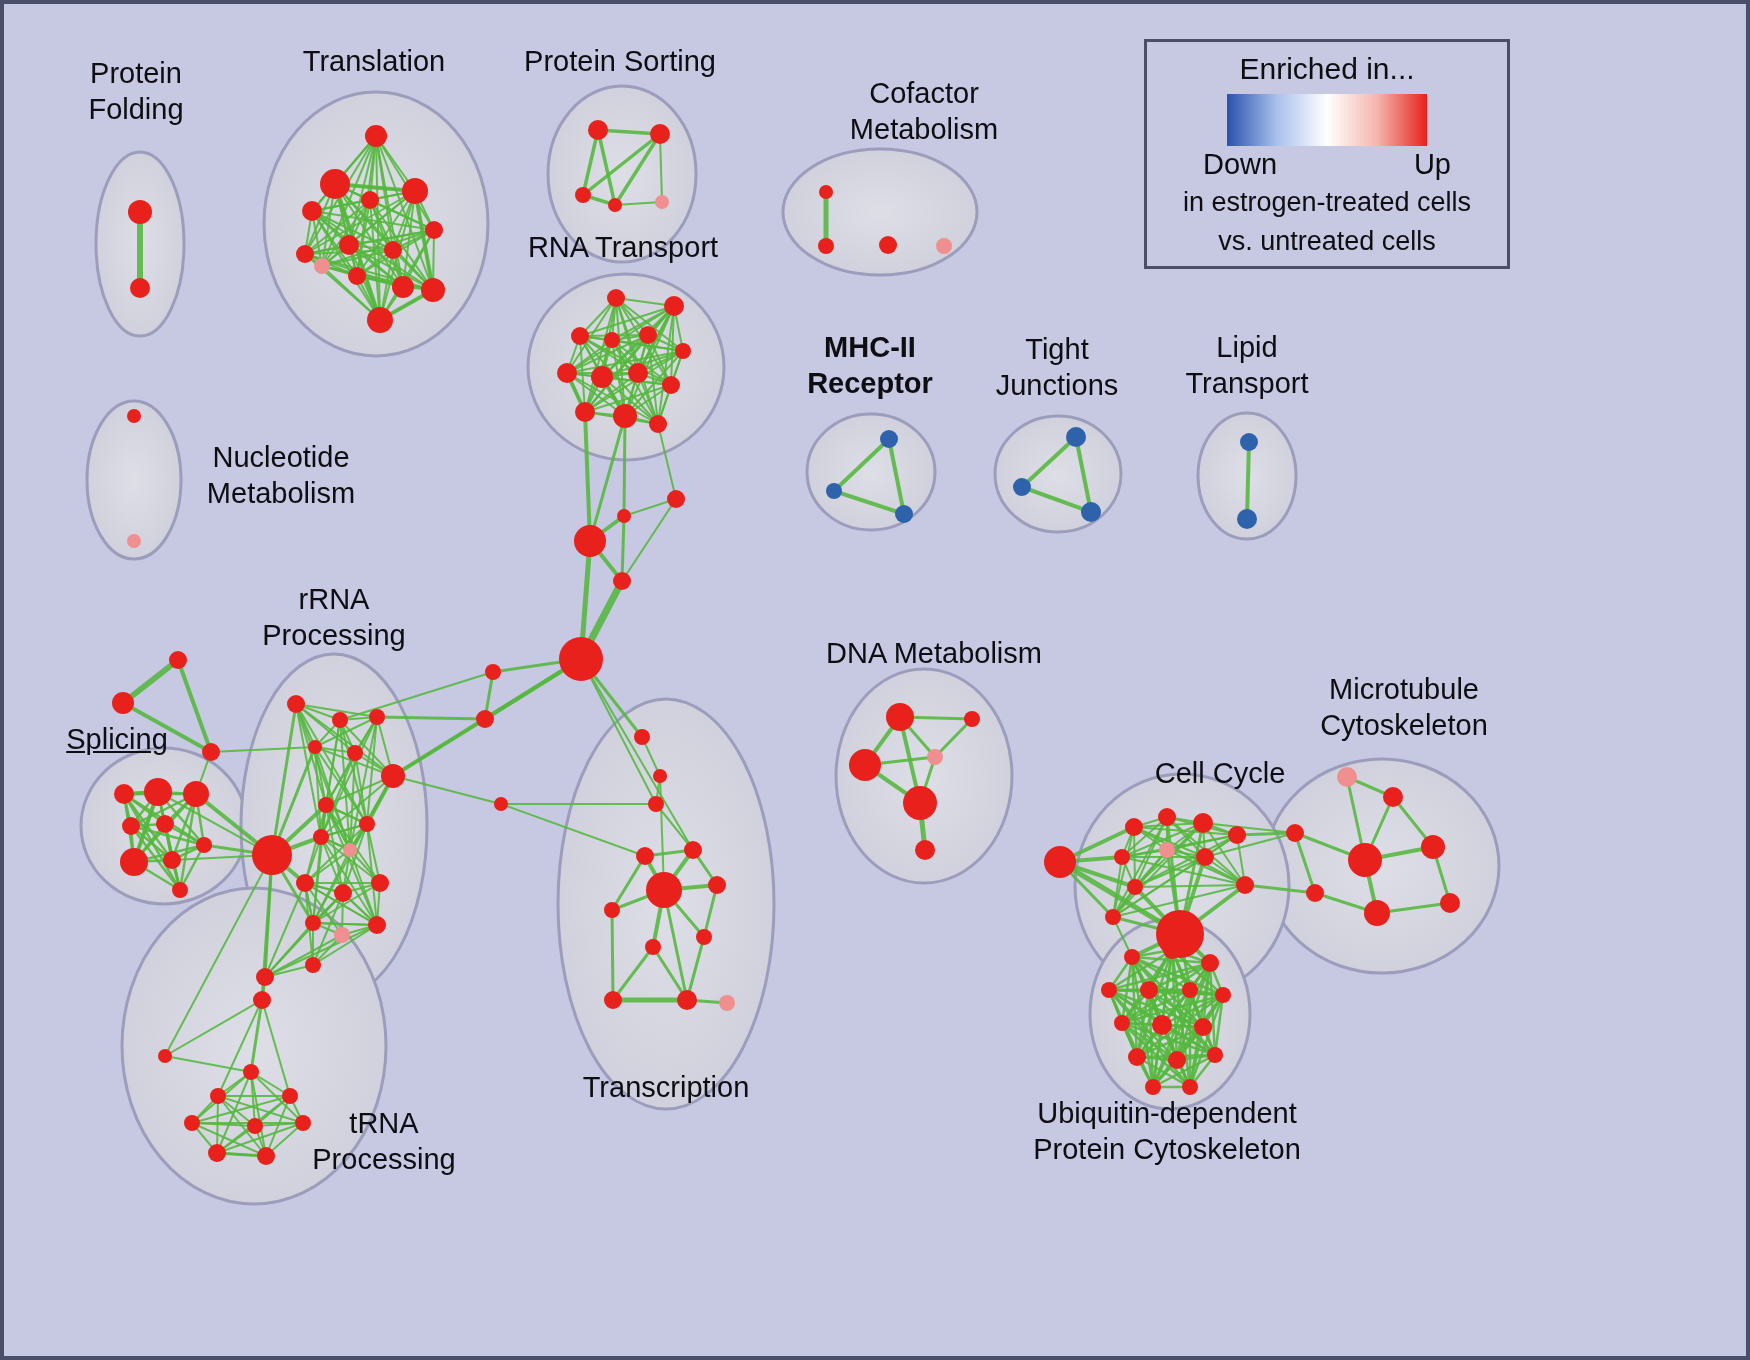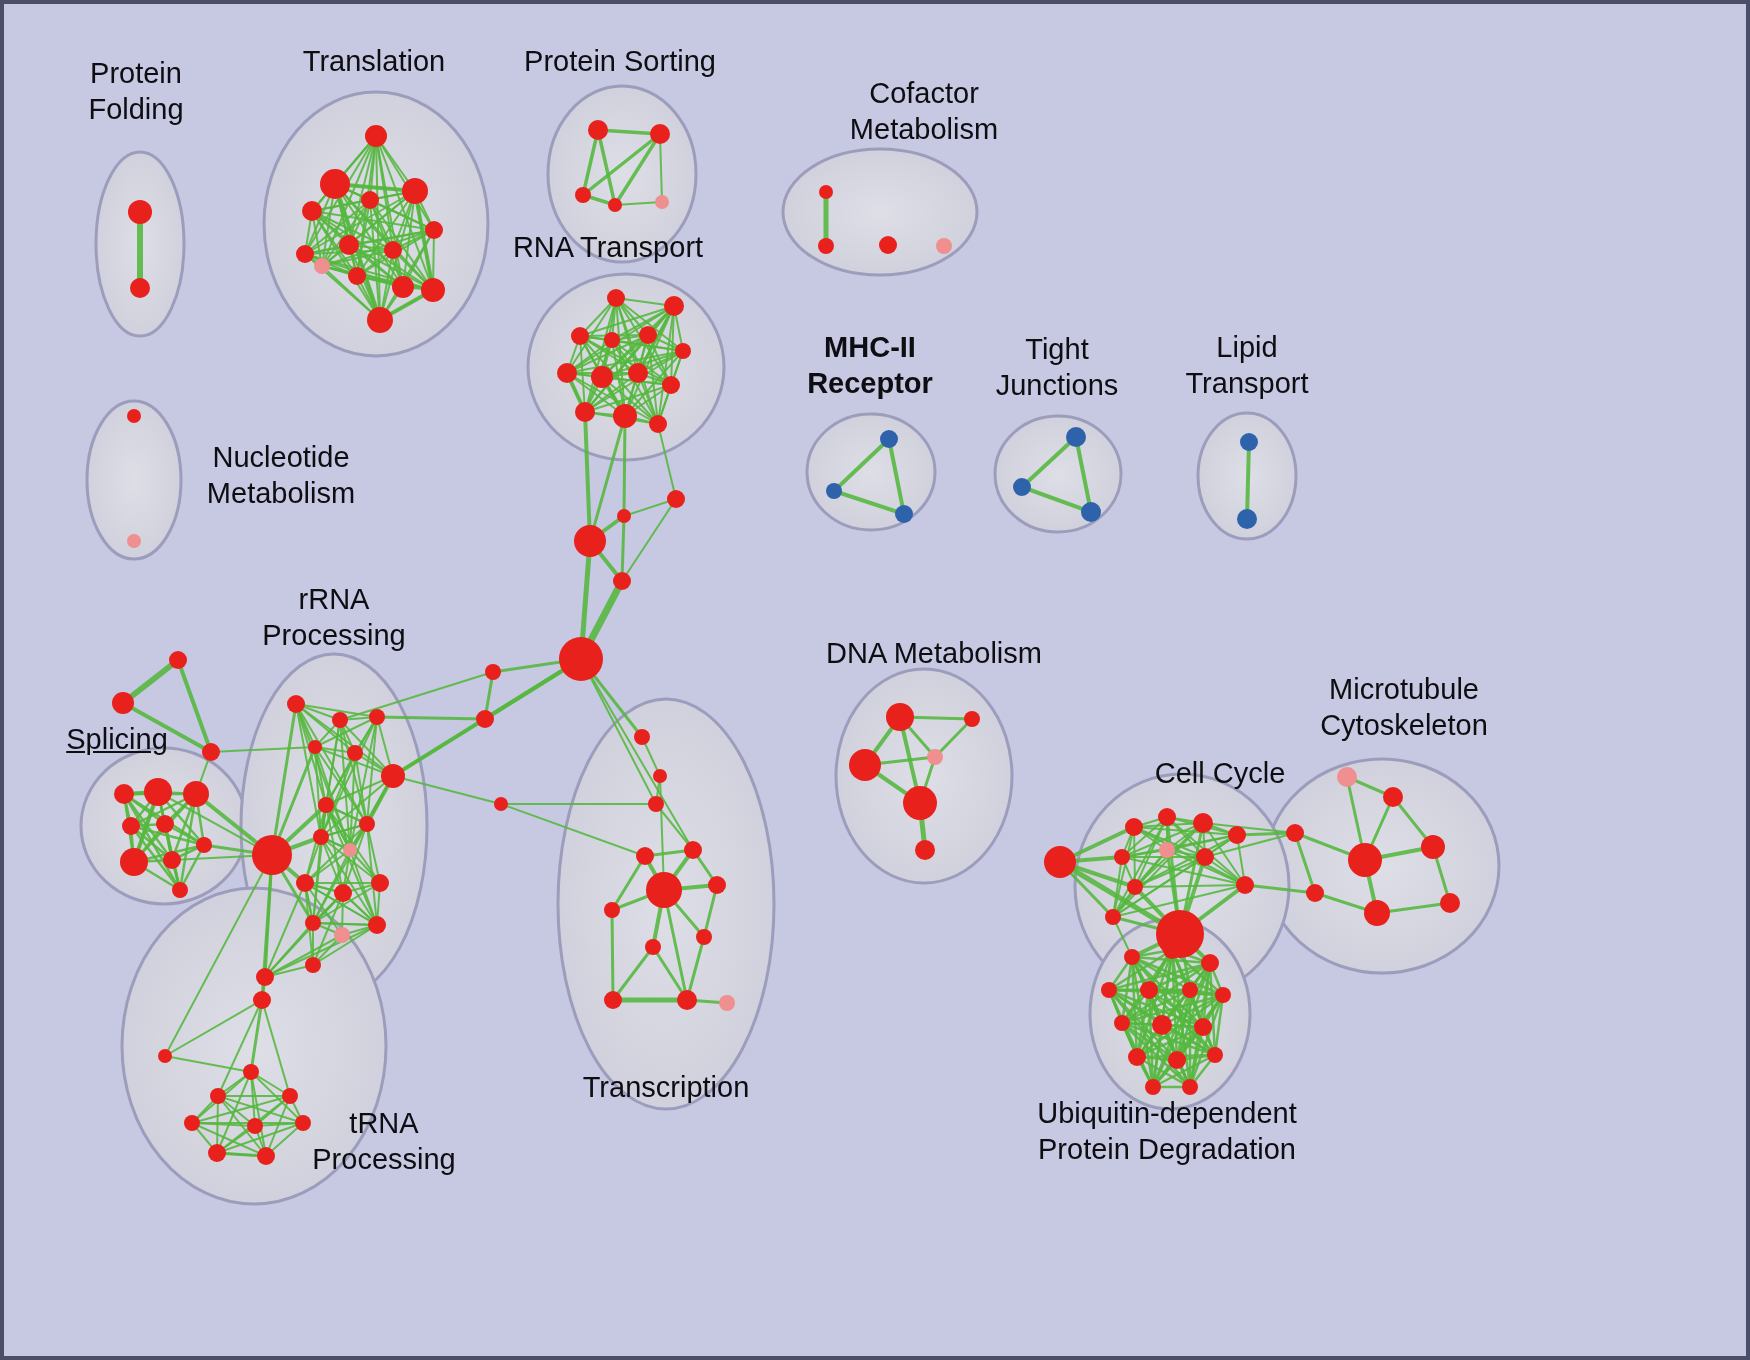--- a/index.html
+++ b/index.html
@@ -836,36 +836,46 @@
       </g>
   </svg>
 
   <div id="labels">
       <div class="cluster-label" style="left: 132px; top: 52px;">Protein
 Folding</div>
       <div class="cluster-label" style="left: 370px; top: 40px;">Translation</div>
       <div class="cluster-label" style="left: 616px; top: 40px;">Protein Sorting</div>
       <div class="cluster-label" style="left: 920px; top: 72px;">Cofactor
 Metabolism</div>
-      <div class="cluster-label" style="left: 604px; top: 226px;">RNA Transport</div>
+      <div class="cluster-label" style="left: 619px; top: 226px;">RNA Transport</div>
       <div class="cluster-label" style="left: 277px; top: 436px;">Nucleotide
 Metabolism</div>
       <div class="cluster-label" style="left: 866px; top: 326px; font-weight: bold;">MHC-II
 Receptor</div>
       <div class="cluster-label" style="left: 1053px; top: 328px;">Tight
 Junctions</div>
       <div class="cluster-label" style="left: 1243px; top: 326px;">Lipid
 Transport</div>
       <div class="cluster-label" style="left: 113px; top: 718px; text-decoration: underline;">Splicing</div>
       <div class="cluster-label" style="left: 330px; top: 578px;">rRNA
 Processing</div>
       <div class="cluster-label" style="left: 380px; top: 1102px;">tRNA
 Processing</div>
       <div class="cluster-label" style="left: 662px; top: 1066px;">Transcription</div>
       <div class="cluster-label" style="left: 930px; top: 632px;">DNA Metabolism</div>
       <div class="cluster-label" style="left: 1400px; top: 668px;">Microtubule
 Cytoskeleton</div>
       <div class="cluster-label" style="left: 1216px; top: 752px;">Cell Cycle</div>
       <div class="cluster-label" style="left: 1163px; top: 1092px;">Ubiquitin-dependent
-Protein Degradation</div>
+Protein Cytoskeleton</div>
     </div>
 
+  <div id="legend">
+    <div class="legend-title">Enriched in...</div>
+    <div class="legend-bar" style="background: linear-gradient(90deg, rgb(42, 82, 174), rgb(169, 193, 234), rgb(255, 255, 255), rgb(244, 182, 174), rgb(232, 33, 29));"></div>
+    <div class="legend-row">
+      <span>Down</span>
+      <span>Up</span>
+    </div>
+    <div class="legend-note">in estrogen-treated cells</div>
+    <div class="legend-note">vs. untreated cells</div>
+  </div>
 </div>
 
 </body></html>

